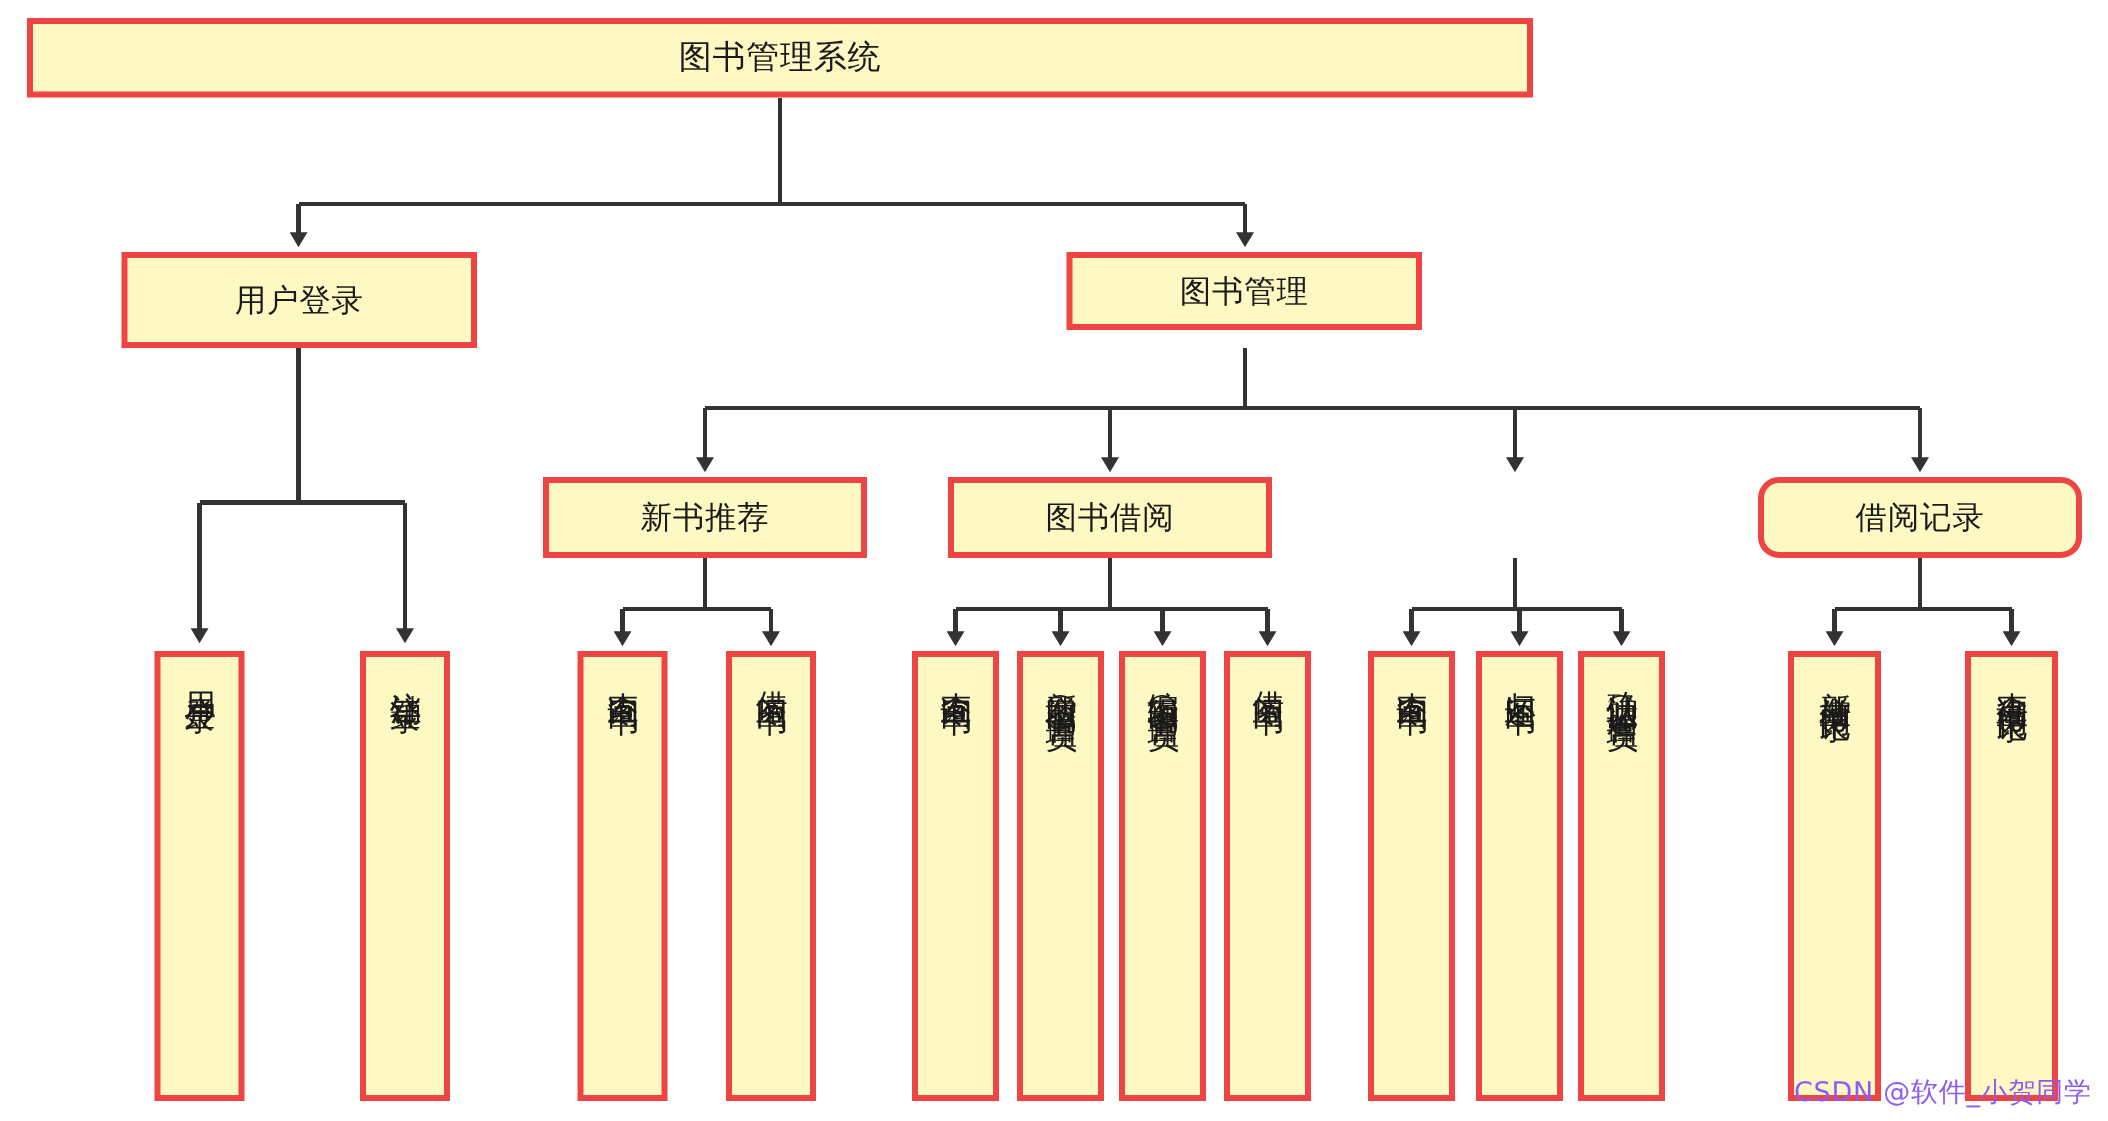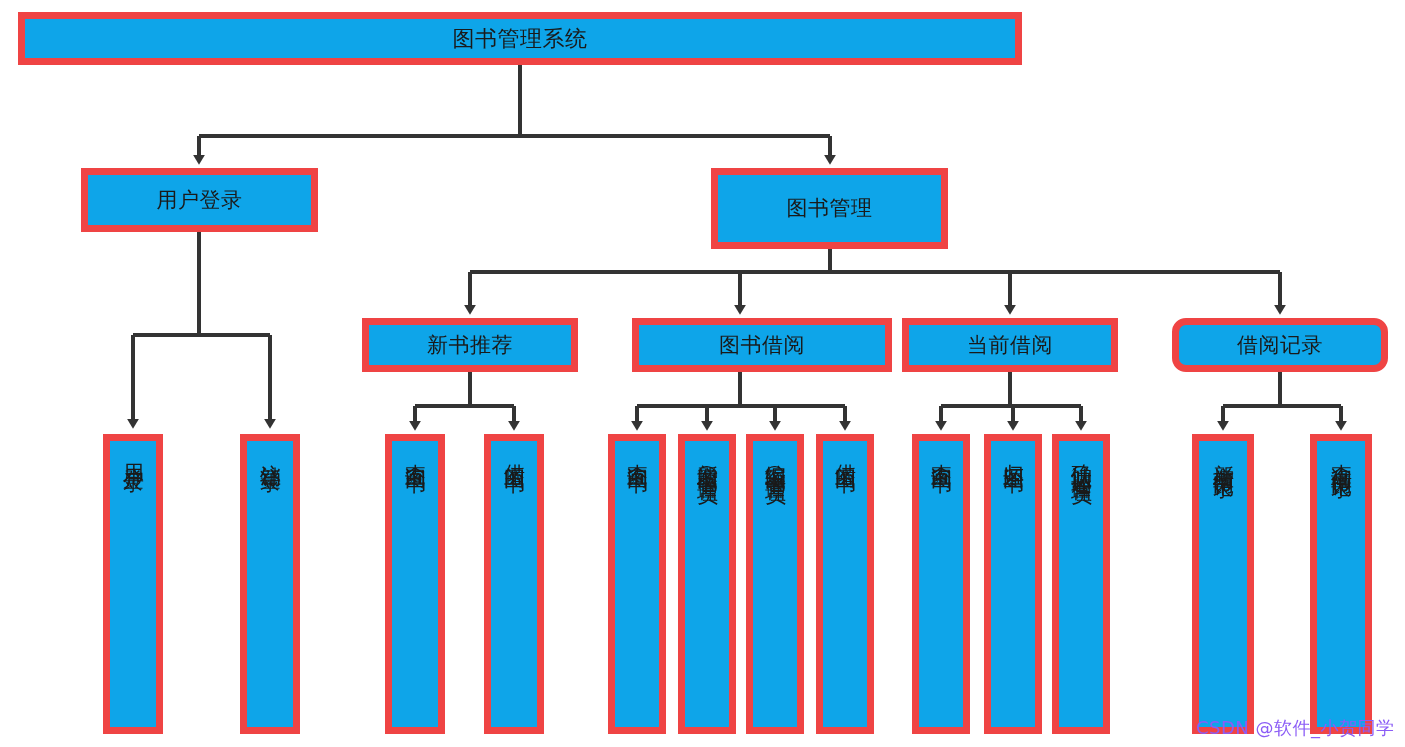--- a/index.html
+++ b/index.html
@@ -22,22 +22,22 @@
   svg.edges {
     position: absolute;
     left: 0;
     top: 0;
     width: 1405px;
     height: 747px;
   }
   .node {
     position: absolute;
     box-sizing: border-box;
-    border: 7px solid #ef4444;
-    background: #0ea5e9;
+    border: 4px solid #ef4444;
+    background: #fef9c3;
     display: flex;
     align-items: center;
     justify-content: center;
     color: #1a1a1a;
   }
   .node .label {
     display: block;
     text-align: center;
     line-height: 1.08;
     letter-spacing: 0.5px;
@@ -123,32 +123,29 @@
     </g>
   </svg>
 
   <div class="node horizontal root" style="left:18px; top:12px; width:1004px; height:53px;">
     <span class="label">图书管理系统</span>
   </div>
 
   <div class="node horizontal" style="left:81px; top:168px; width:237px; height:64px;">
     <span class="label">用户登录</span>
   </div>
-  <div class="node horizontal" style="left:711px; top:168px; width:237px; height:81px;">
+  <div class="node horizontal" style="left:711px; top:168px; width:237px; height:52px;">
     <span class="label">图书管理</span>
   </div>
 
   <div class="node horizontal" style="left:362px; top:318px; width:216px; height:54px;">
     <span class="label">新书推荐</span>
   </div>
-  <div class="node horizontal" style="left:632px; top:318px; width:260px; height:54px;">
+  <div class="node horizontal" style="left:632px; top:318px; width:216px; height:54px;">
     <span class="label">图书借阅</span>
-  </div>
-  <div class="node horizontal" style="left:902px; top:318px; width:216px; height:54px;">
-    <span class="label">当前借阅</span>
   </div>
   <div class="node horizontal" style="left:1172px; top:318px; width:216px; height:54px;border-radius:14px;">
     <span class="label">借阅记录</span>
   </div>
 
   <div class="node vertical" style="left:103px; top:434px; width:60px; height:300px;">
     <span class="label">用户登录</span>
   </div>
   <div class="node vertical" style="left:240px; top:434px; width:60px; height:300px;">
     <span class="label">注销登录</span>

